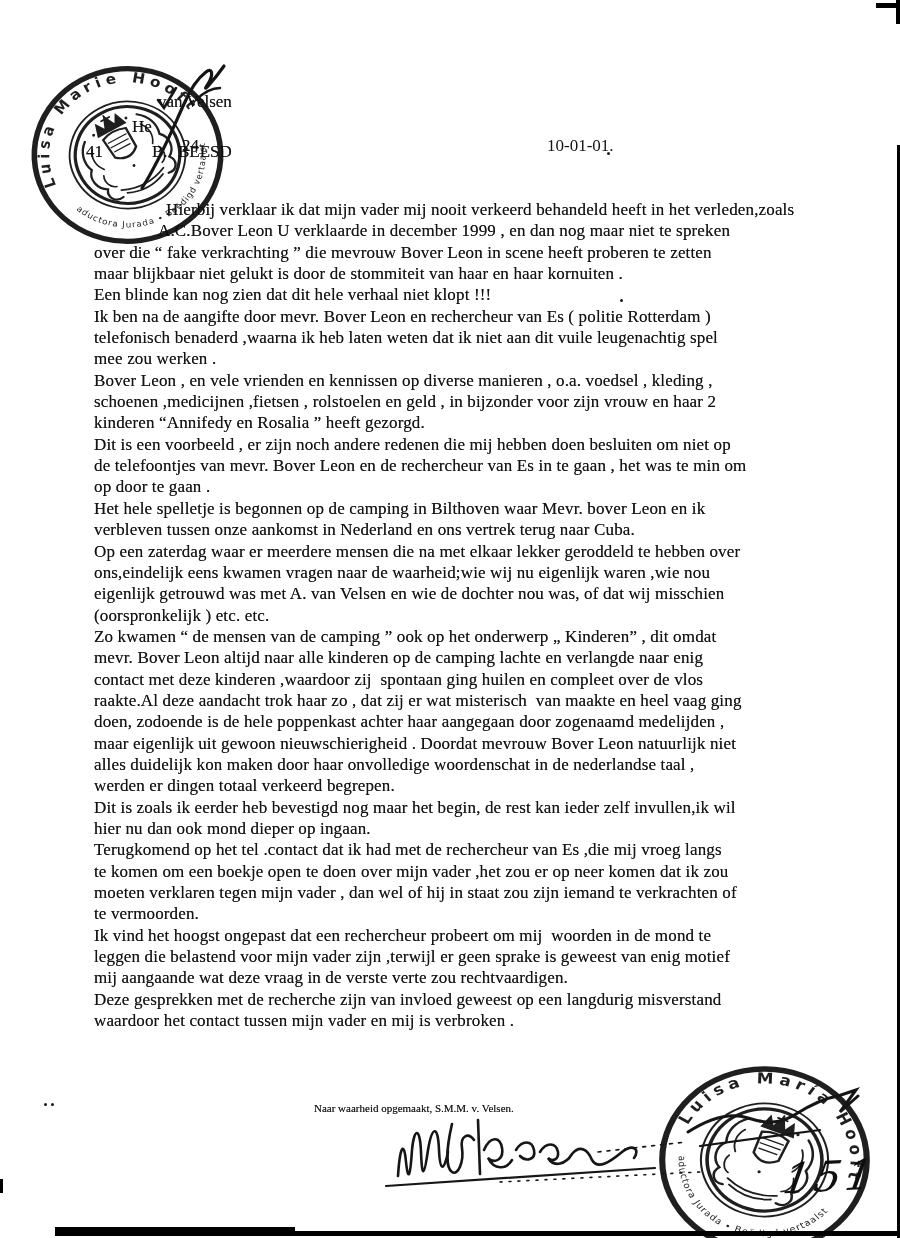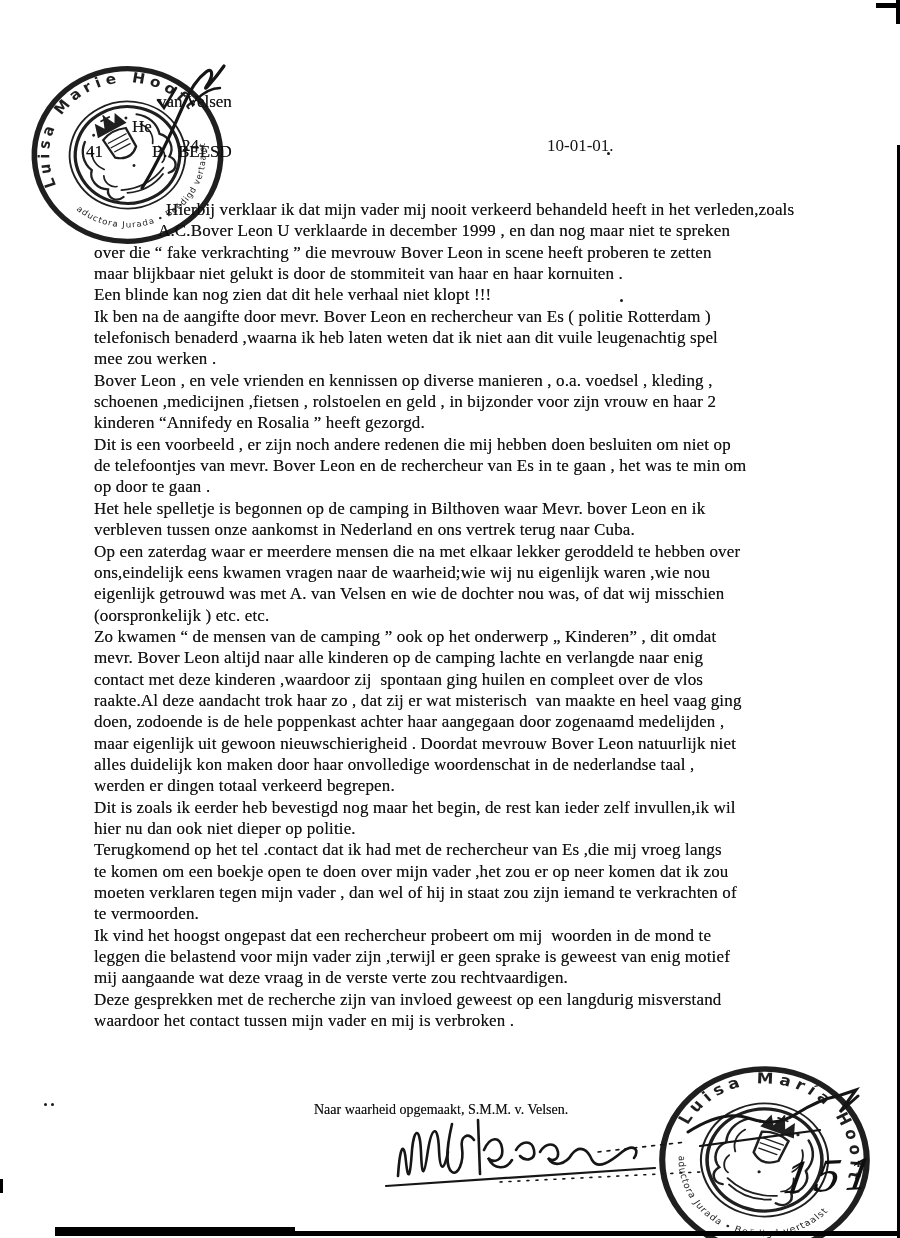--- a/index.html
+++ b/index.html
@@ -11,21 +11,21 @@
   
   .body-text{position:absolute;left:94px;top:199px;}
   .body-line{
     font-size:17px;line-height:21.35px;white-space:pre;letter-spacing:.15px;
     text-shadow:0 0 .6px rgba(10,10,10,.65);
   }
   .body-line:nth-child(1){margin-left:72px;}
   .body-line:nth-child(2){margin-left:64px;}
   .addr{font-size:17px;text-shadow:0 0 .6px rgba(10,10,10,.6);}
   .date{left:547px;top:136px;font-size:17px;}
-  .closing{left:314px;top:1102px;font-size:14px;text-shadow:0 0 .6px rgba(10,10,10,.6);}
+  .closing{left:314px;top:1102px;font-size:11px;text-shadow:0 0 .6px rgba(10,10,10,.6);}
   .page-number{
     left:784px;top:1152px;font-size:42px;font-style:italic;
     font-family:"DejaVu Serif",serif;transform:skewX(-12deg) rotate(-3deg);
     letter-spacing:4px;color:#101010;
   }
   
   .stamp{position:absolute;opacity:.92;}
   .handwriting{position:absolute;left:0;top:0;pointer-events:none;}
   
   .artifact{position:absolute;background:#000;}
@@ -68,21 +68,21 @@
       <div class="body-line">(oorspronkelijk ) etc. etc.</div>
       <div class="body-line">Zo kwamen “ de mensen van de camping ” ook op het onderwerp „ Kinderen” , dit omdat</div>
       <div class="body-line">mevr. Bover Leon altijd naar alle kinderen op de camping lachte en verlangde naar enig</div>
       <div class="body-line">contact met deze kinderen ,waardoor zij  spontaan ging huilen en compleet over de vlos</div>
       <div class="body-line">raakte.Al deze aandacht trok haar zo , dat zij er wat misterisch  van maakte en heel vaag ging</div>
       <div class="body-line">doen, zodoende is de hele poppenkast achter haar aangegaan door zogenaamd medelijden ,</div>
       <div class="body-line">maar eigenlijk uit gewoon nieuwschierigheid . Doordat mevrouw Bover Leon natuurlijk niet</div>
       <div class="body-line">alles duidelijk kon maken door haar onvolledige woordenschat in de nederlandse taal ,</div>
       <div class="body-line">werden er dingen totaal verkeerd begrepen.</div>
       <div class="body-line">Dit is zoals ik eerder heb bevestigd nog maar het begin, de rest kan ieder zelf invullen,ik wil</div>
-      <div class="body-line">hier nu dan ook niet dieper op politie.</div>
+      <div class="body-line">hier nu dan ook mond dieper op ingaan.</div>
       <div class="body-line">Terugkomend op het tel .contact dat ik had met de rechercheur van Es ,die mij vroeg langs</div>
       <div class="body-line">te komen om een boekje open te doen over mijn vader ,het zou er op neer komen dat ik zou</div>
       <div class="body-line">moeten verklaren tegen mijn vader , dan wel of hij in staat zou zijn iemand te verkrachten of</div>
       <div class="body-line">te vermoorden.</div>
       <div class="body-line">Ik vind het hoogst ongepast dat een rechercheur probeert om mij  woorden in de mond te</div>
       <div class="body-line">leggen die belastend voor mijn vader zijn ,terwijl er geen sprake is geweest van enig motief</div>
       <div class="body-line">mij aangaande wat deze vraag in de verste verte zou rechtvaardigen.</div>
       <div class="body-line">Deze gesprekken met de recherche zijn van invloed geweest op een langdurig misverstand</div>
       <div class="body-line">waardoor het contact tussen mijn vader en mij is verbroken .</div>
     </div>

